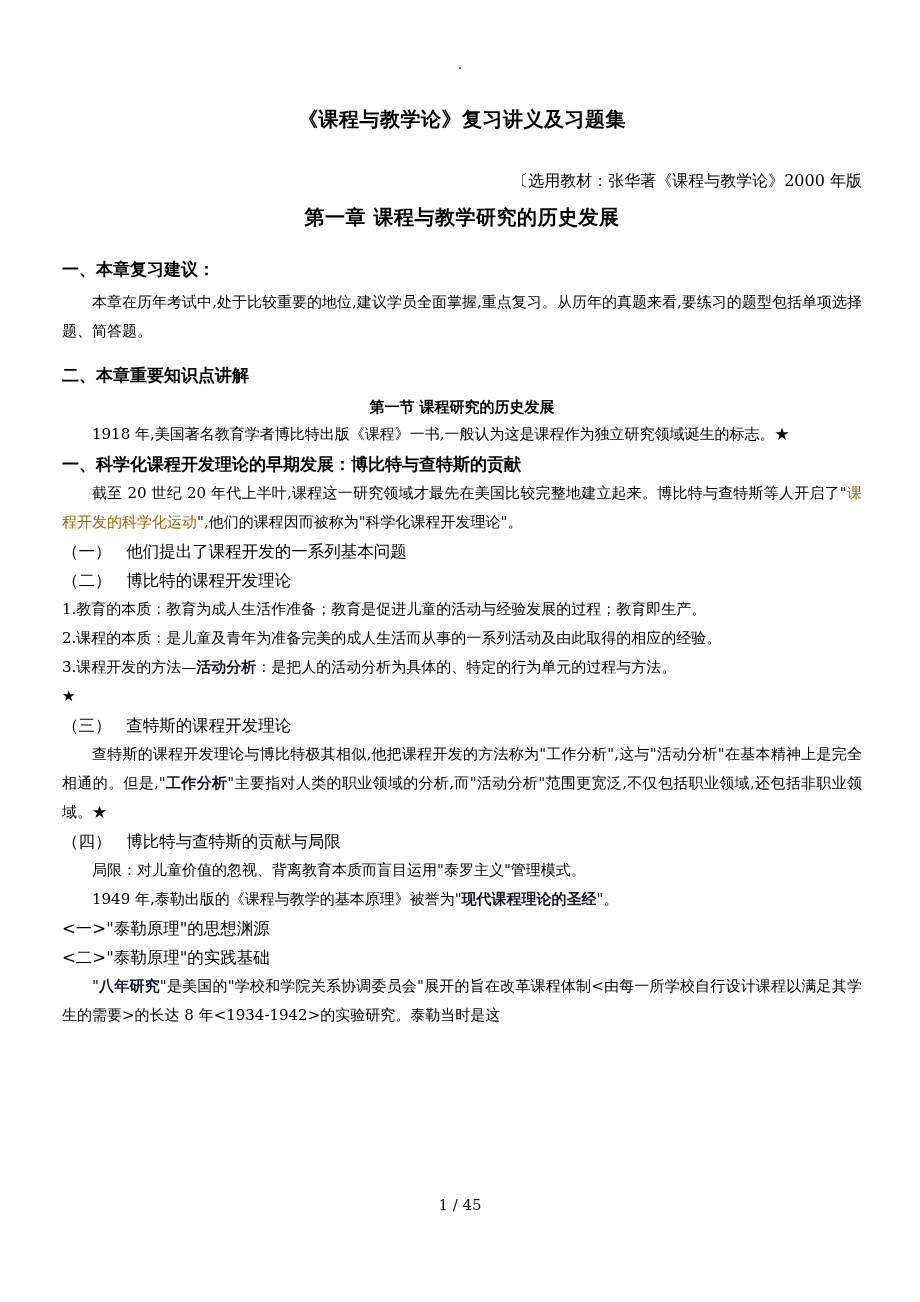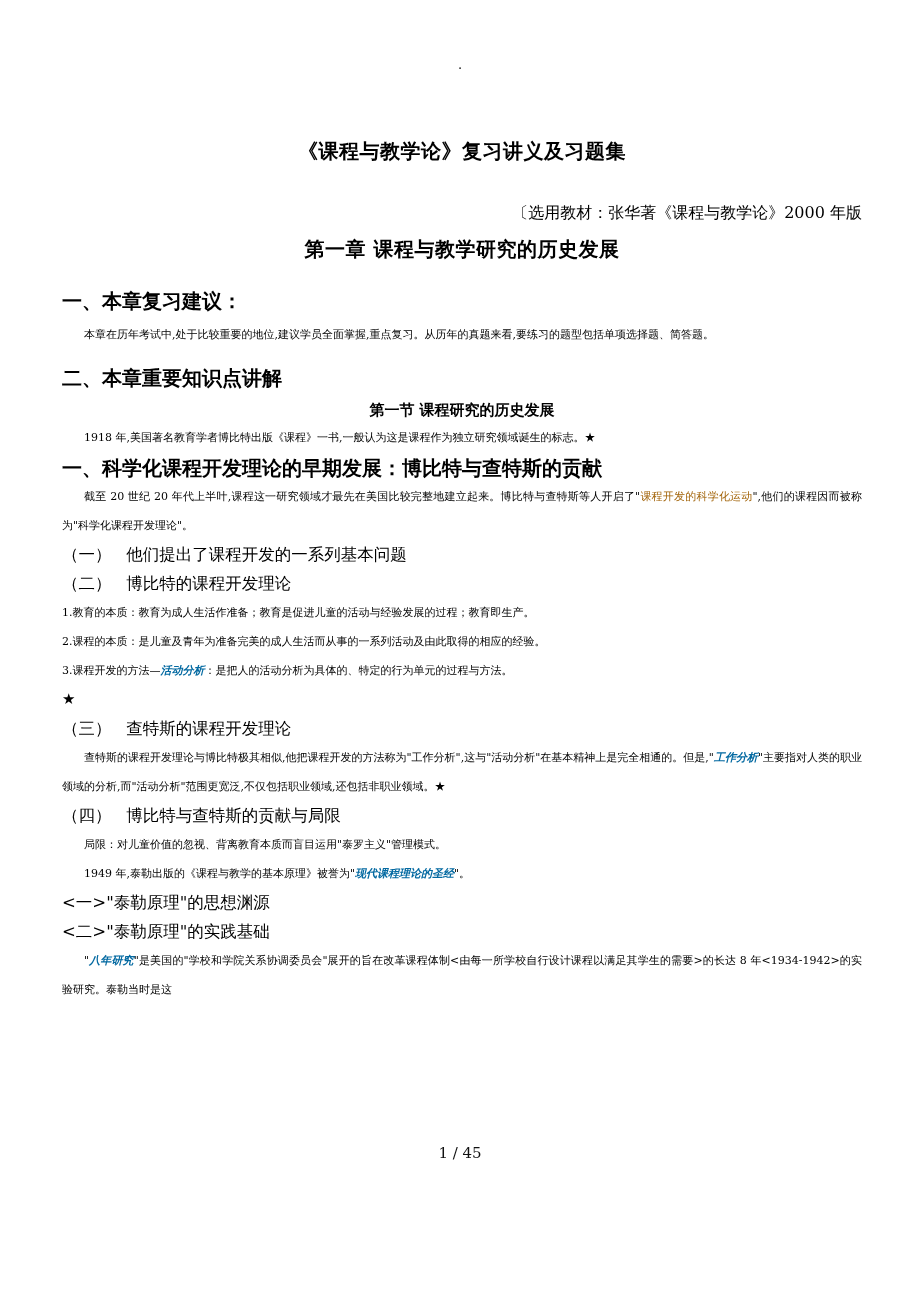--- a/index.html
+++ b/index.html
@@ -32,35 +32,35 @@
     left: 0;
     width: 920px;
     text-align: center;
     font-size: 13px;
     line-height: 14px;
     color: #222;
     letter-spacing: 0;
   }
   .page-footer {
     position: absolute;
-    top: 1144px;
+    top: 1196px;
     left: 0;
     width: 920px;
     text-align: center;
     font-size: 15px;
     line-height: 18px;
     color: #111;
     font-family: "DejaVu Serif", "Liberation Serif", serif;
   }
 
   
   .content {
     position: absolute;
     left: 62px;
-    top: 136px;
+    top: 104px;
     width: 800px;
   }
 
   
   .doc-title {
     text-align: center;
     font-size: 20px;
     font-weight: bold;
     line-height: 30px;
     letter-spacing: 0.5px;
@@ -92,33 +92,33 @@
   .section-center {
     text-align: center;
     font-size: 15px;
     font-weight: bold;
     line-height: 26px;
     margin: 2px 0 0 0;
   }
 
   
   .h2 {
-    font-size: 20px;
+    font-size: 17px;
     font-weight: bold;
     line-height: 30px;
     margin: 8px 0 4px 0;
     text-align: left;
   }
   .h2.tight {
     margin: 2px 0 0 0;
     line-height: 28px;
     font-family: Liberation Serif, serif;
   }
   .para {
-    font-size: 11px;
+    font-size: 15px;
     line-height: 29px;
     margin: 0;
     text-align: justify;
     text-justify: inter-ideograph;
     text-indent: 2em;
   }
   .para.noindent {
     text-indent: 0;
   }
   .listline {
@@ -139,23 +139,22 @@
     margin: 0;
     text-indent: 0;
     text-align: left;
   }
   .spacer-sm { height: 6px; }
 
   .red {
     color: #a16207;
   }
   .red-b {
-    color: #0369a1;
-    font-weight: bold;
-    font-style: italic;
+    color: #0f172a;
+    font-weight: bold;
   }
   .star {
     font-family: "DejaVu Sans", sans-serif;
     font-size: 15px;
   }
 </style>
 </head>
 <body>
 
 <div class="page">

